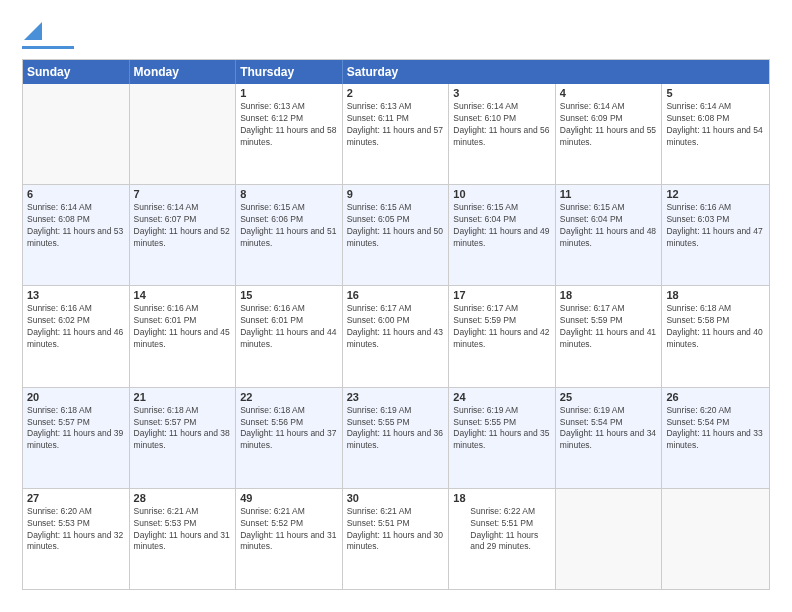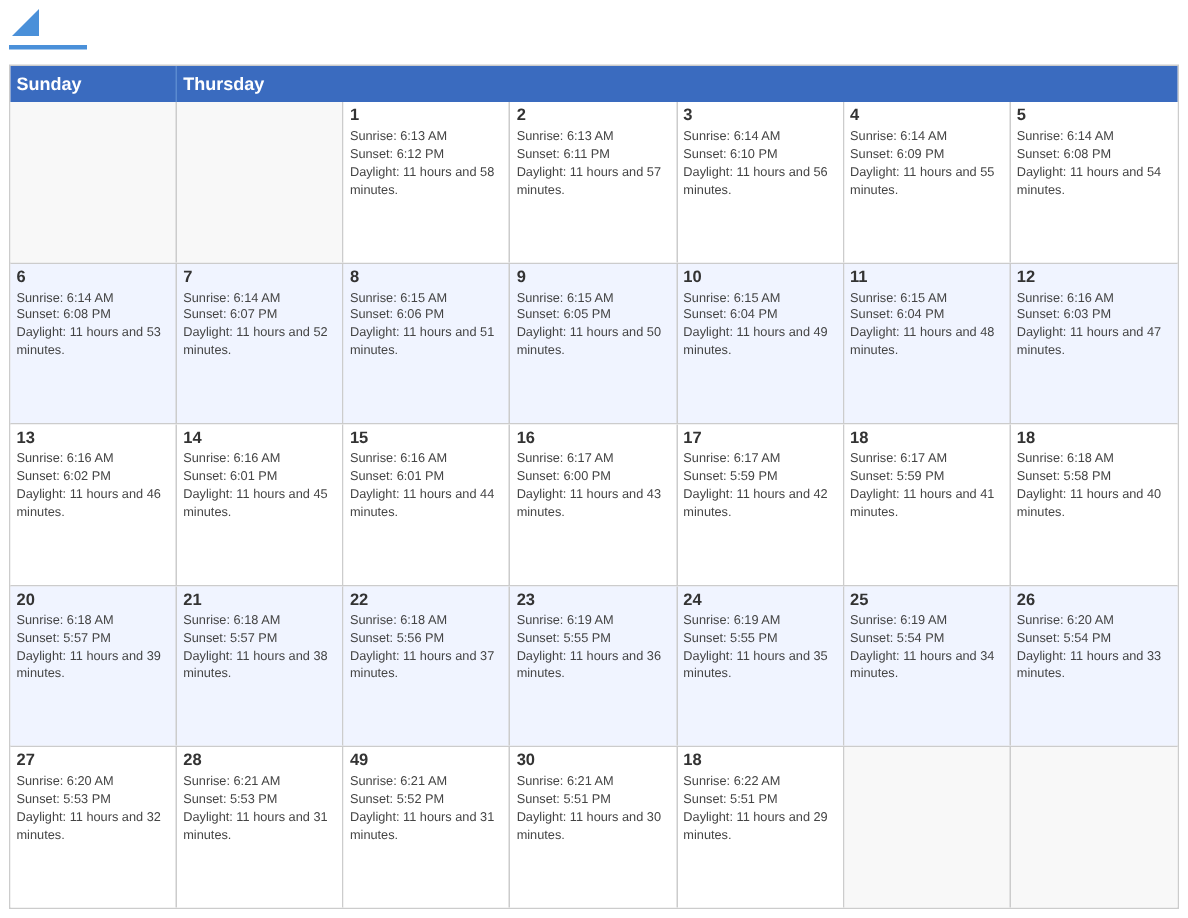--- a/index.html
+++ b/index.html
@@ -6,21 +6,21 @@
     body {
       width: 792px;
       height: 612px;
       font-family: Arial, sans-serif;
       background: #fff;
       overflow: hidden;
     }
     .page {
       width: 792px;
       height: 612px;
-      padding: 6px;
+      padding: 22px;
       display: flex;
       flex-direction: column;
     }
     .header {
       display: flex;
       justify-content: space-between;
       align-items: flex-start;
       margin-bottom: 10px;
     }
     .logo {
@@ -114,21 +114,23 @@
     </div>
     <div class="title-block">
       <div class="month-title"></div>
       <div class="location-title"></div>
     </div>
   </div>
 
   <div class="calendar">
     <div class="cal-header" id="cal-header-row">
         <div class="cal-header-cell">Sunday</div>
+        <div class="cal-header-cell">Monday</div>
         <div class="cal-header-cell">Thursday</div>
+        <div class="cal-header-cell">Saturday</div>
       </div>
     <div class="cal-body" id="cal-body">
         <div class="cal-row">
           <div class="cal-cell empty"></div>
           <div class="cal-cell empty"></div>
           <div class="cal-cell">
             <span class="day-num">1</span>
             <div class="cell-text" style="white-space: pre-line;">Sunrise: 6:13 AM
 Sunset: 6:12 PM
 Daylight: 11 hours and 58 minutes.</div>
@@ -310,21 +312,21 @@
 Daylight: 11 hours and 31 minutes.</div>
           </div>
           <div class="cal-cell">
             <span class="day-num">30</span>
             <div class="cell-text" style="white-space: pre-line;">Sunrise: 6:21 AM
 Sunset: 5:51 PM
 Daylight: 11 hours and 30 minutes.</div>
           </div>
           <div class="cal-cell">
             <span class="day-num">18</span>
-            <div class="cell-text" style="white-space: pre-line;">Sunrise: 6:22 AM
+            <div class="cell-text" style="white-space: pre-line; margin-left: 17px;">Sunrise: 6:22 AM
 Sunset: 5:51 PM
 Daylight: 11 hours and 29 minutes.</div>
           </div>
           <div class="cal-cell empty"></div>
           <div class="cal-cell empty"></div>
         </div>
       </div>
   </div>
 </div>
 

